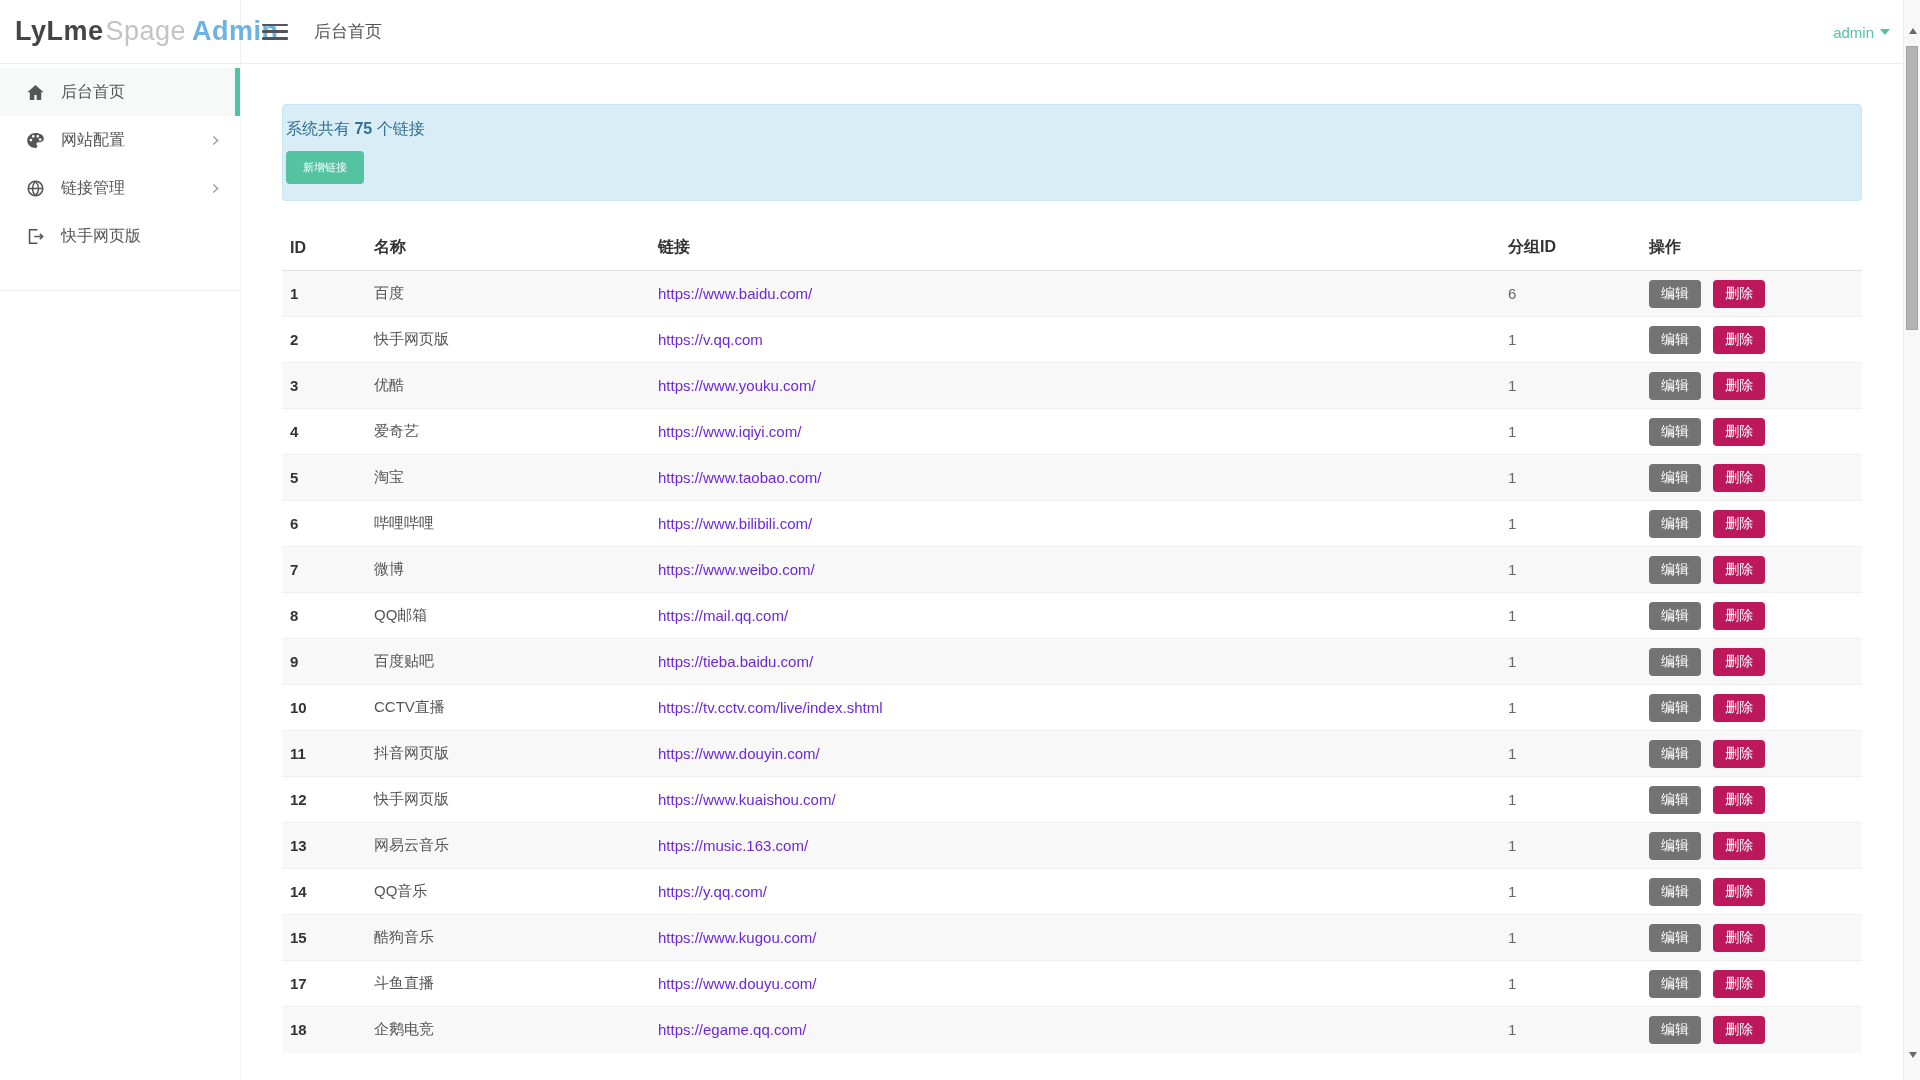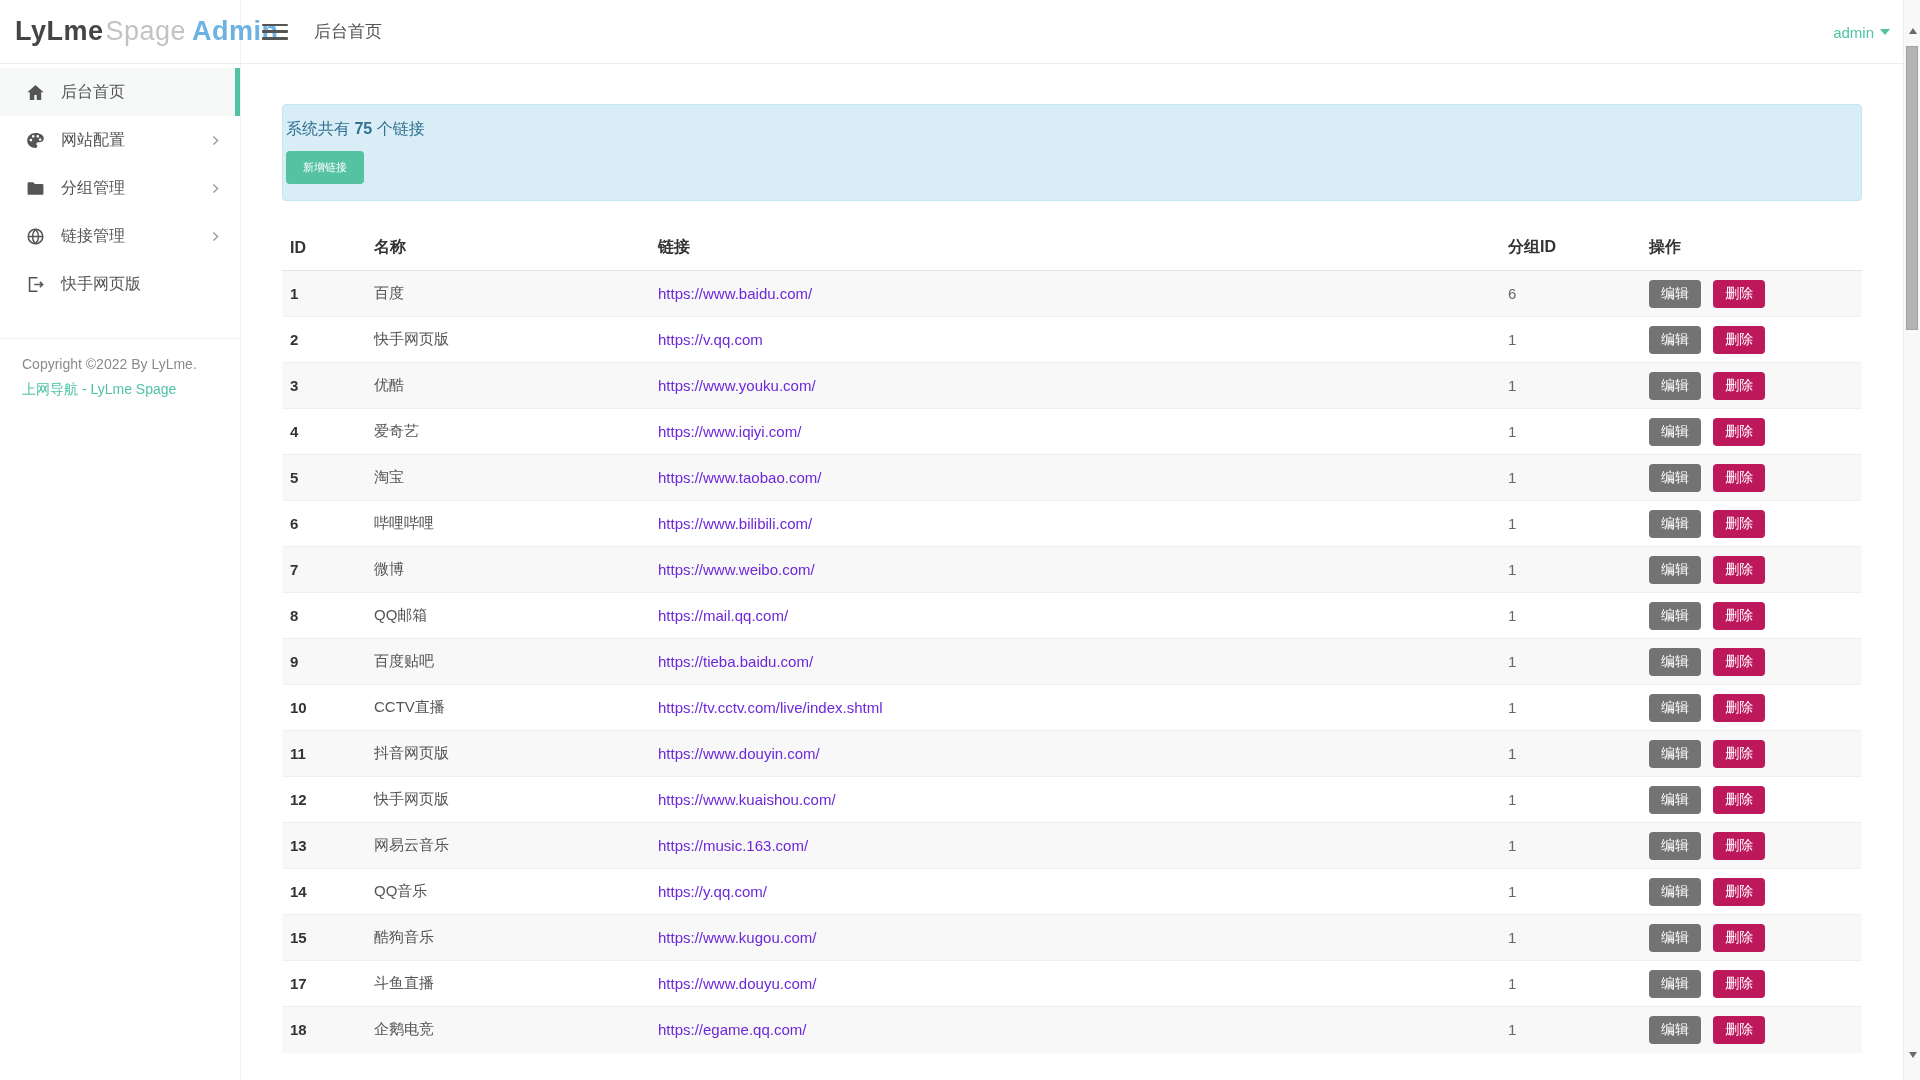--- a/index.html
+++ b/index.html
@@ -128,33 +128,20 @@
         </svg>
     </span>
     <span>网站配置</span>
     <span class="chev">
       <svg viewBox="0 0 24 24" fill="none" stroke="#9a9a9a" stroke-width="2.5">
           <path d="M8 4.5 16 12l-8 7.5"></path>
         </svg>
     </span>
   </div>
 
-  <div class="side-item">
-    <span class="icn">
-      <svg viewBox="0 0 24 24" fill="#555">
-          <path d="M2 5.5a1.5 1.5 0 0 1 1.5-1.5h5.6l2.2 2.3h9.2A1.5 1.5 0 0 1 22 7.8v10.7a1.5 1.5 0 0 1-1.5 1.5h-17A1.5 1.5 0 0 1 2 18.5v-13z"></path>
-        </svg>
-    </span>
-    <span>分组管理</span>
-    <span class="chev">
-      <svg viewBox="0 0 24 24" fill="none" stroke="#9a9a9a" stroke-width="2.5">
-          <path d="M8 4.5 16 12l-8 7.5"></path>
-        </svg>
-    </span>
-  </div>
 
   <div class="side-item">
     <span class="icn">
       <svg viewBox="0 0 24 24" fill="none" stroke="#555" stroke-width="1.9">
           <circle cx="12" cy="12" r="9.2"></circle>
           <path d="M2.8 12h18.4M12 2.8c-5.2 5.5-5.2 12.9 0 18.4M12 2.8c5.2 5.5 5.2 12.9 0 18.4"></path>
         </svg>
     </span>
     <span>链接管理</span>
     <span class="chev">
@@ -169,26 +156,20 @@
       <svg viewBox="0 0 24 24" fill="none" stroke="#555" stroke-width="2">
           <path d="M14.5 3.5H4.5v17h10"></path>
           <path d="M10.5 12h10.5M17.5 8.5 21 12l-3.5 3.5"></path>
         </svg>
     </span>
     <span>快手网页版</span>
   </div>
 
   <div class="side-divider"></div>
 
-  <div class="side-footer">
-    <div class="copy">Copyright ©2022 By LyLme.</div>
-    <div class="links">
-      <a href="#">上网导航</a><span style="color:#4fc3a6"> - </span><a href="#">LyLme Spage</a>
-    </div>
-  </div>
 </div>
 
 <div class="main">
   <div class="content">
 
     <div class="alert-info">
       <div>
         <span>系统共有 </span><span class="count">75</span><span> 个链接</span>
       </div>
       <button class="btn-add">新增链接</button>

